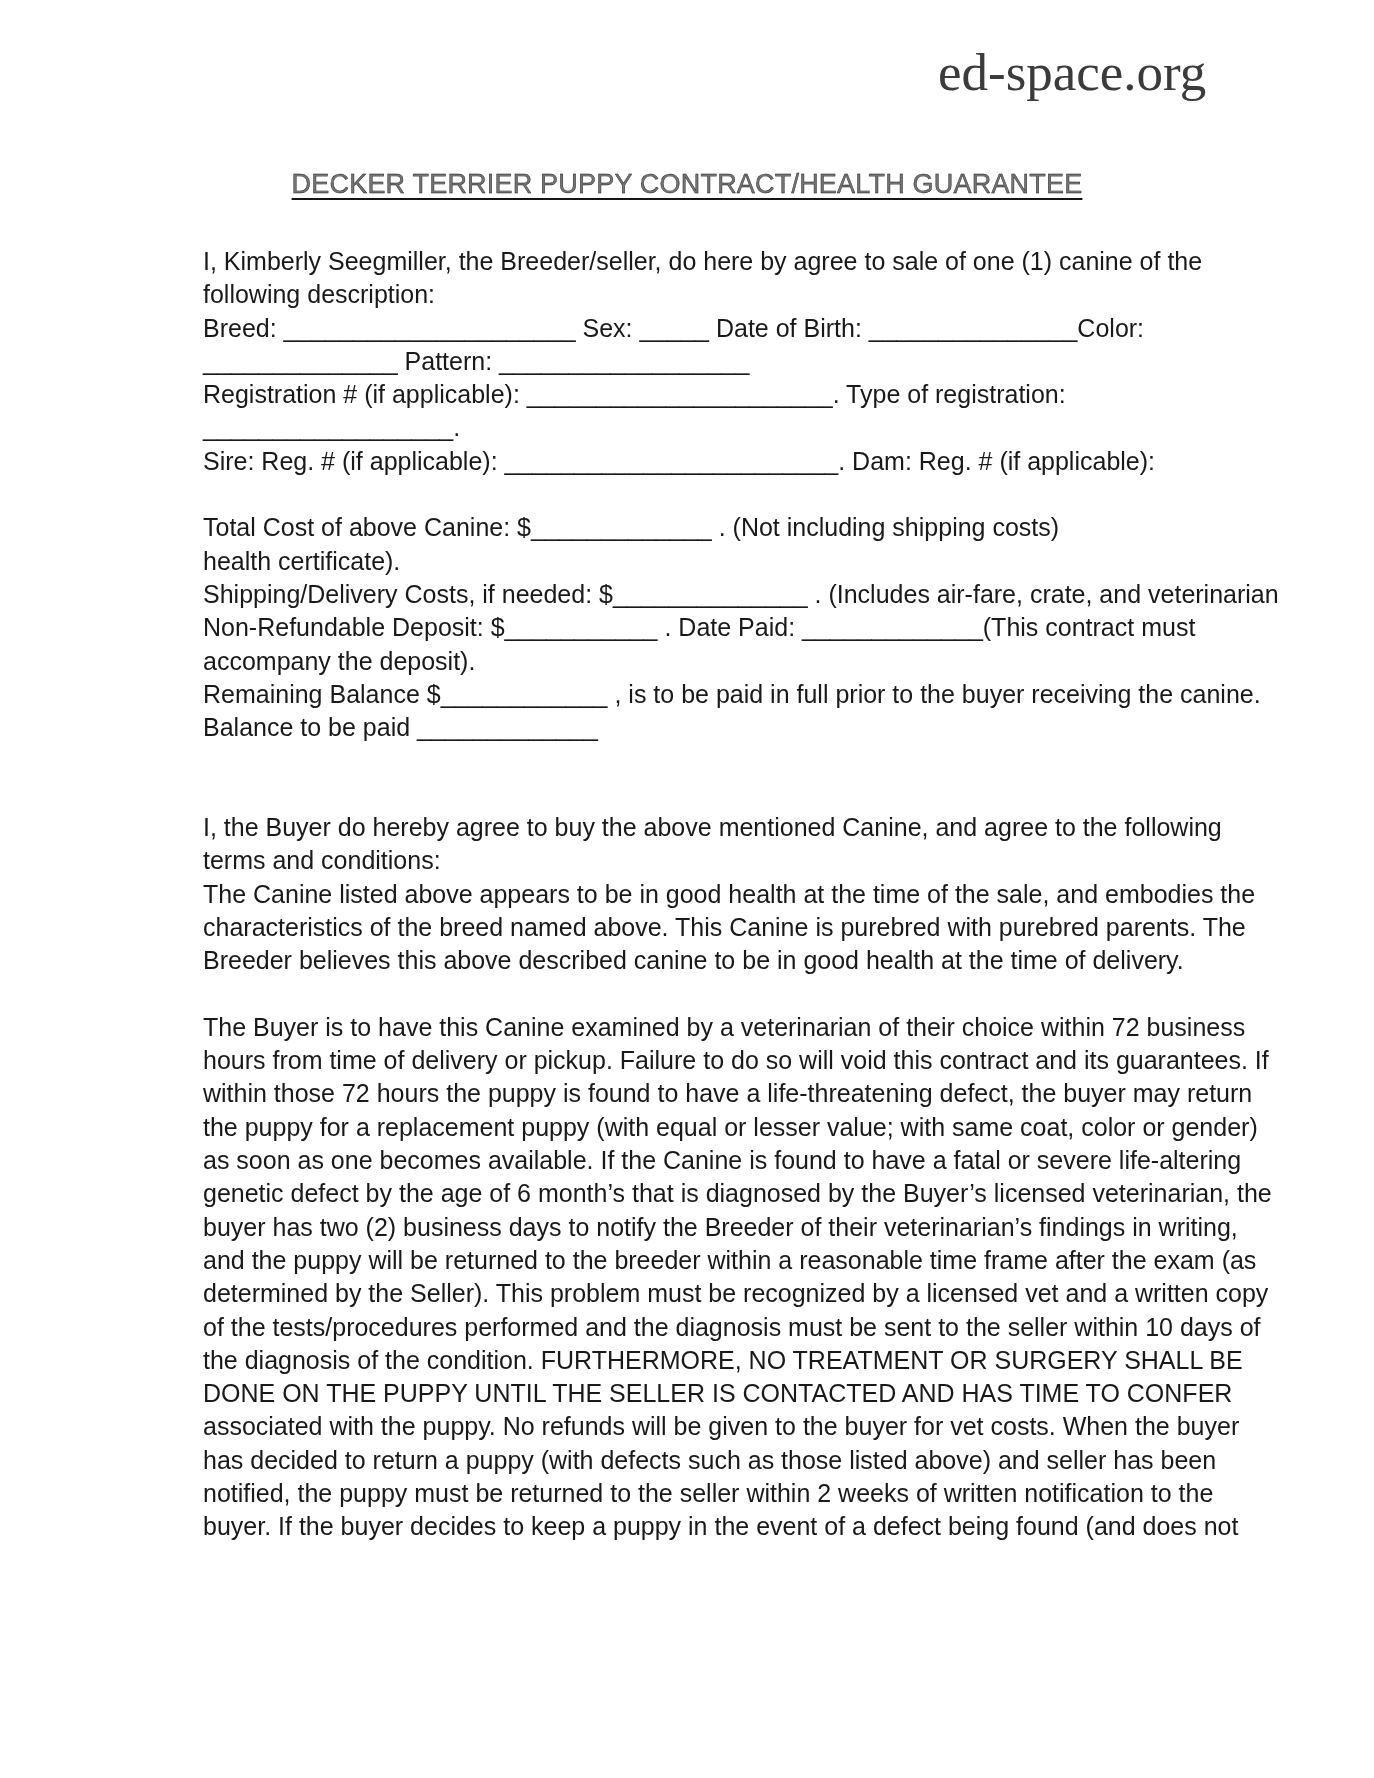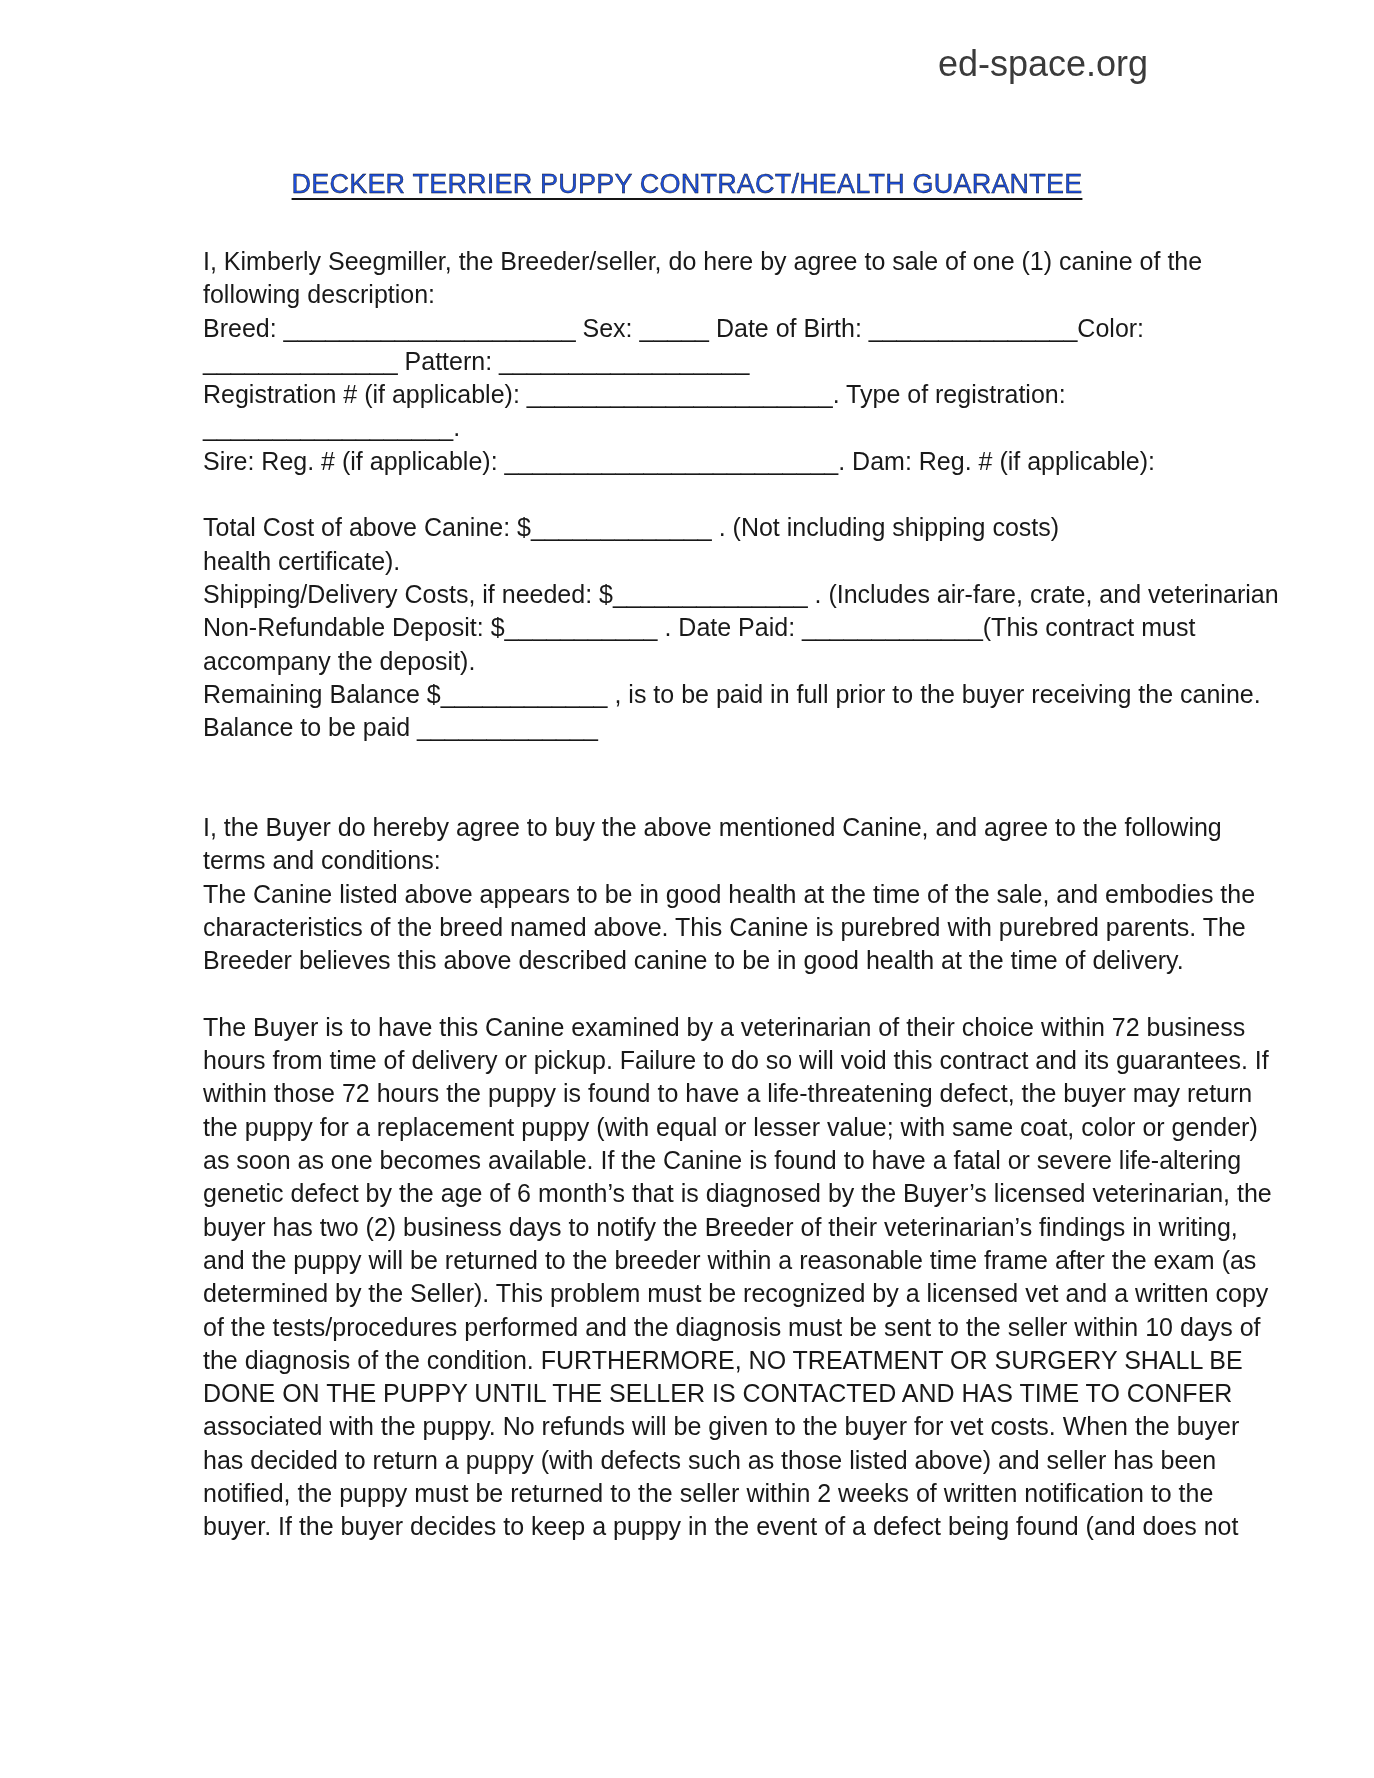--- a/index.html
+++ b/index.html
@@ -13,38 +13,38 @@
     height: 1778px;
     background: #ffffff;
     overflow: hidden;
     font-family: "Liberation Sans", sans-serif;
     color: #1a1a1a;
   }
   .logo {
     position: absolute;
     left: 938px;
     top: 46px;
-    font-family: Liberation Sans, sans-serif;
-    font-size: 36px;
+    font-family: Liberation Serif, serif;
+    font-size: 53px;
     line-height: 1;
     letter-spacing: 0px;
     color: #3b3b3b;
     white-space: pre;
   }
   .title {
     position: absolute;
     left: 0;
     top: 169px;
     width: 100%;
     margin: 0;
     text-align: center;
     font-size: 27px;
     font-weight: 400;
     letter-spacing: 0.2px;
-    color: #1d4ed8;
+    color: #737373;
     -webkit-text-stroke: 0.4px #141414;
   }
   .title span {
     text-decoration: underline;
     text-decoration-thickness: 2px;
     text-underline-offset: 5px;
   }
   .body-text {
     position: absolute;
     left: 203px;

